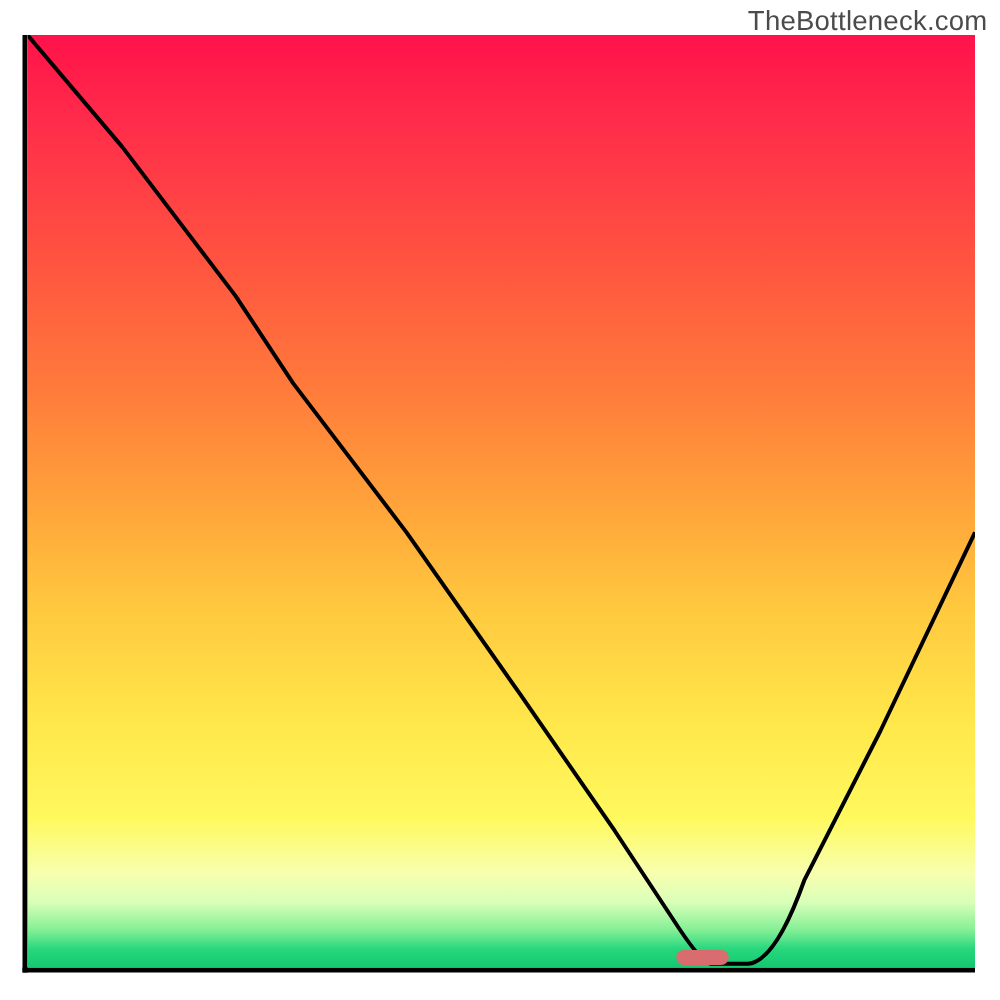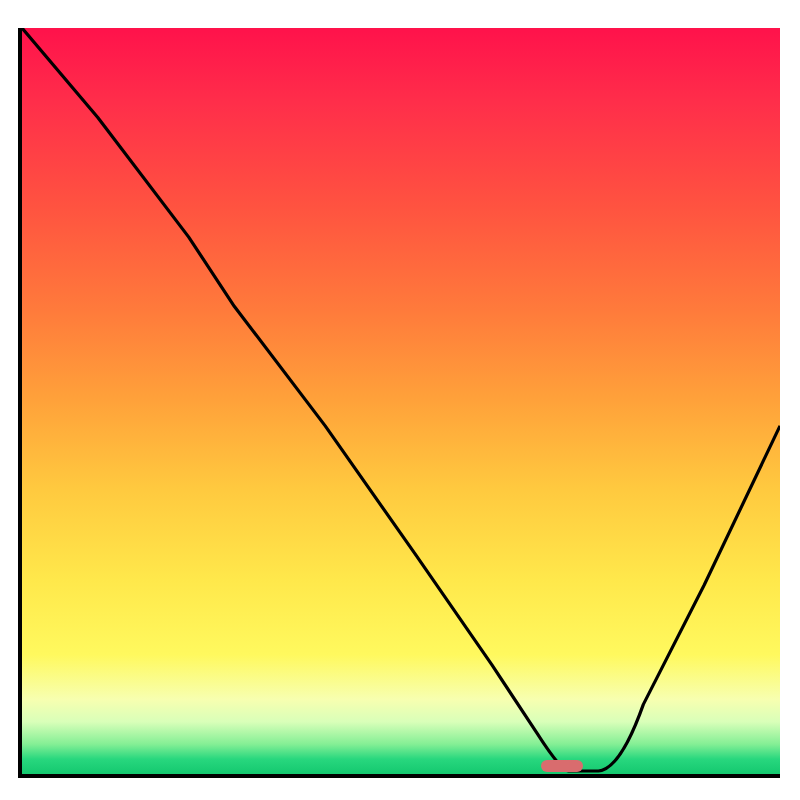--- a/index.html
+++ b/index.html
@@ -71,20 +71,21 @@
     left: 540px;   
     bottom: 2px;
     transform: translateX(-50%);
   }
 </style>
 </head>
 <body>
 
 <div class="canvas">
 
+  <div class="watermark">TheBottleneck.com</div>
 
   <div class="plot-frame">
     <div class="gradient-bg"></div>
 
     <svg class="curve" viewBox="0 0 760 750" preserveAspectRatio="none">
       <path d="M 0 0
                L 76 90
                L 167 210
                Q 200 260 213 280
                L 304 400

